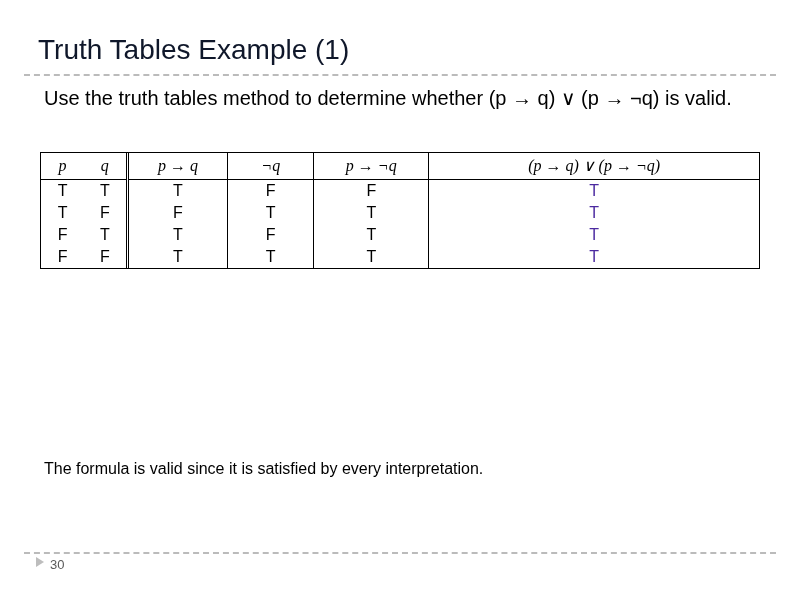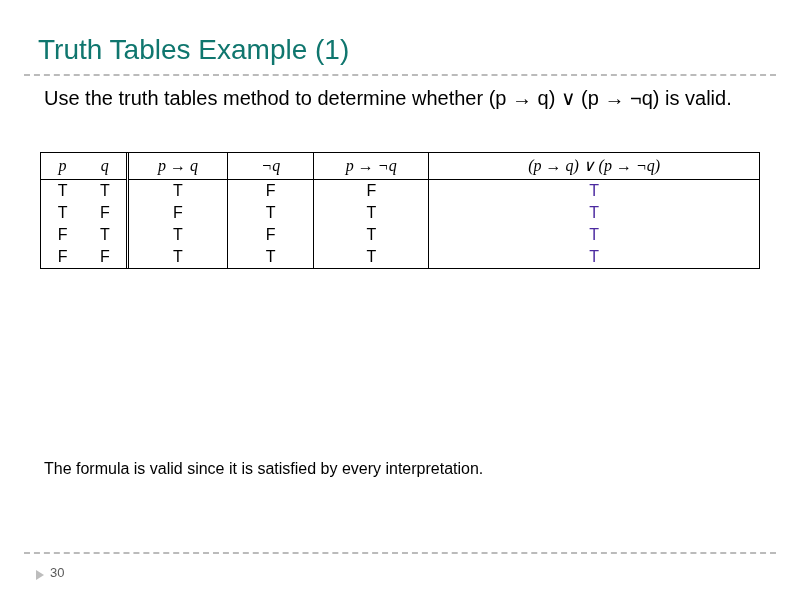--- a/index.html
+++ b/index.html
@@ -1,38 +1,38 @@
 <!DOCTYPE html>
 <html><head>
 <meta charset="utf-8">
 <style>
   * { margin: 0; padding: 0; box-sizing: border-box; }
   html, body { width: 800px; height: 600px; background: #ffffff; font-family: Arial, Helvetica, sans-serif; color: #000; }
   .slide { width: 100%; height: 100%; position: relative; }
   .title-wrap { padding: 34px 0 0 38px; }
-  .title { font-size: 28px; font-weight: 400; color: #0f766e; padding-bottom: 4px; }
+  .title { font-size: 28px; font-weight: 400; color: #0f172a; padding-bottom: 4px; }
   .dashed-rule { border: none; border-top: 2px dashed #bbb; margin: 4px 24px 0 24px; height: 0; }
   .subtitle { font-size: 20px; padding: 10px 0 0 44px; }
   .table-wrap { margin: 42px 40px 0 40px; }
   table.truth { border-collapse: collapse; width: 100%; }
   table.truth th, table.truth td { font-size: 16px; text-align: center; vertical-align: middle; padding: 2px 4px; font-weight: 400; }
   table.truth th { font-style: italic; font-family: Georgia, "Times New Roman", serif; font-weight: 400; }
   
   .truth-outer { border: 1px solid #000; }
   
   table.truth thead tr th { border-bottom: 1px solid #000; }
   
   .grp-start { border-left: 1px solid #000; }
   .dbl-left { border-left: 3px double #000; }
   
   .hl { color: #4b2aa0; font-weight: bold; }
   .conclusion { font-size: 16px; padding: 0 0 0 44px; position: absolute; top: 460px; }
   .footer-area { position: absolute; left: 24px; right: 24px; bottom: 46px; }
   .footer-rule { border: none; border-top: 2px dashed #bbb; height: 0; }
-  .page-num-wrap { position: absolute; bottom: 20px; left: 36px; display: flex; align-items: flex-end; gap: 6px; }
+  .page-num-wrap { position: absolute; bottom: 28px; left: 36px; display: flex; align-items: flex-start; gap: 6px; }
   .tri { width: 0; height: 0; border-top: 5px solid transparent; border-bottom: 5px solid transparent; border-left: 8px solid #bdbdbd; }
   .page-num { font-size: 13px; color: #5a5a5a; }
   
   .math { font-family: Georgia, "Times New Roman", serif; font-style: italic; }
   table.truth td { height: 22px; }
   table.truth th { height: 26px; }
 </style>
 </head>
 <body>
 

